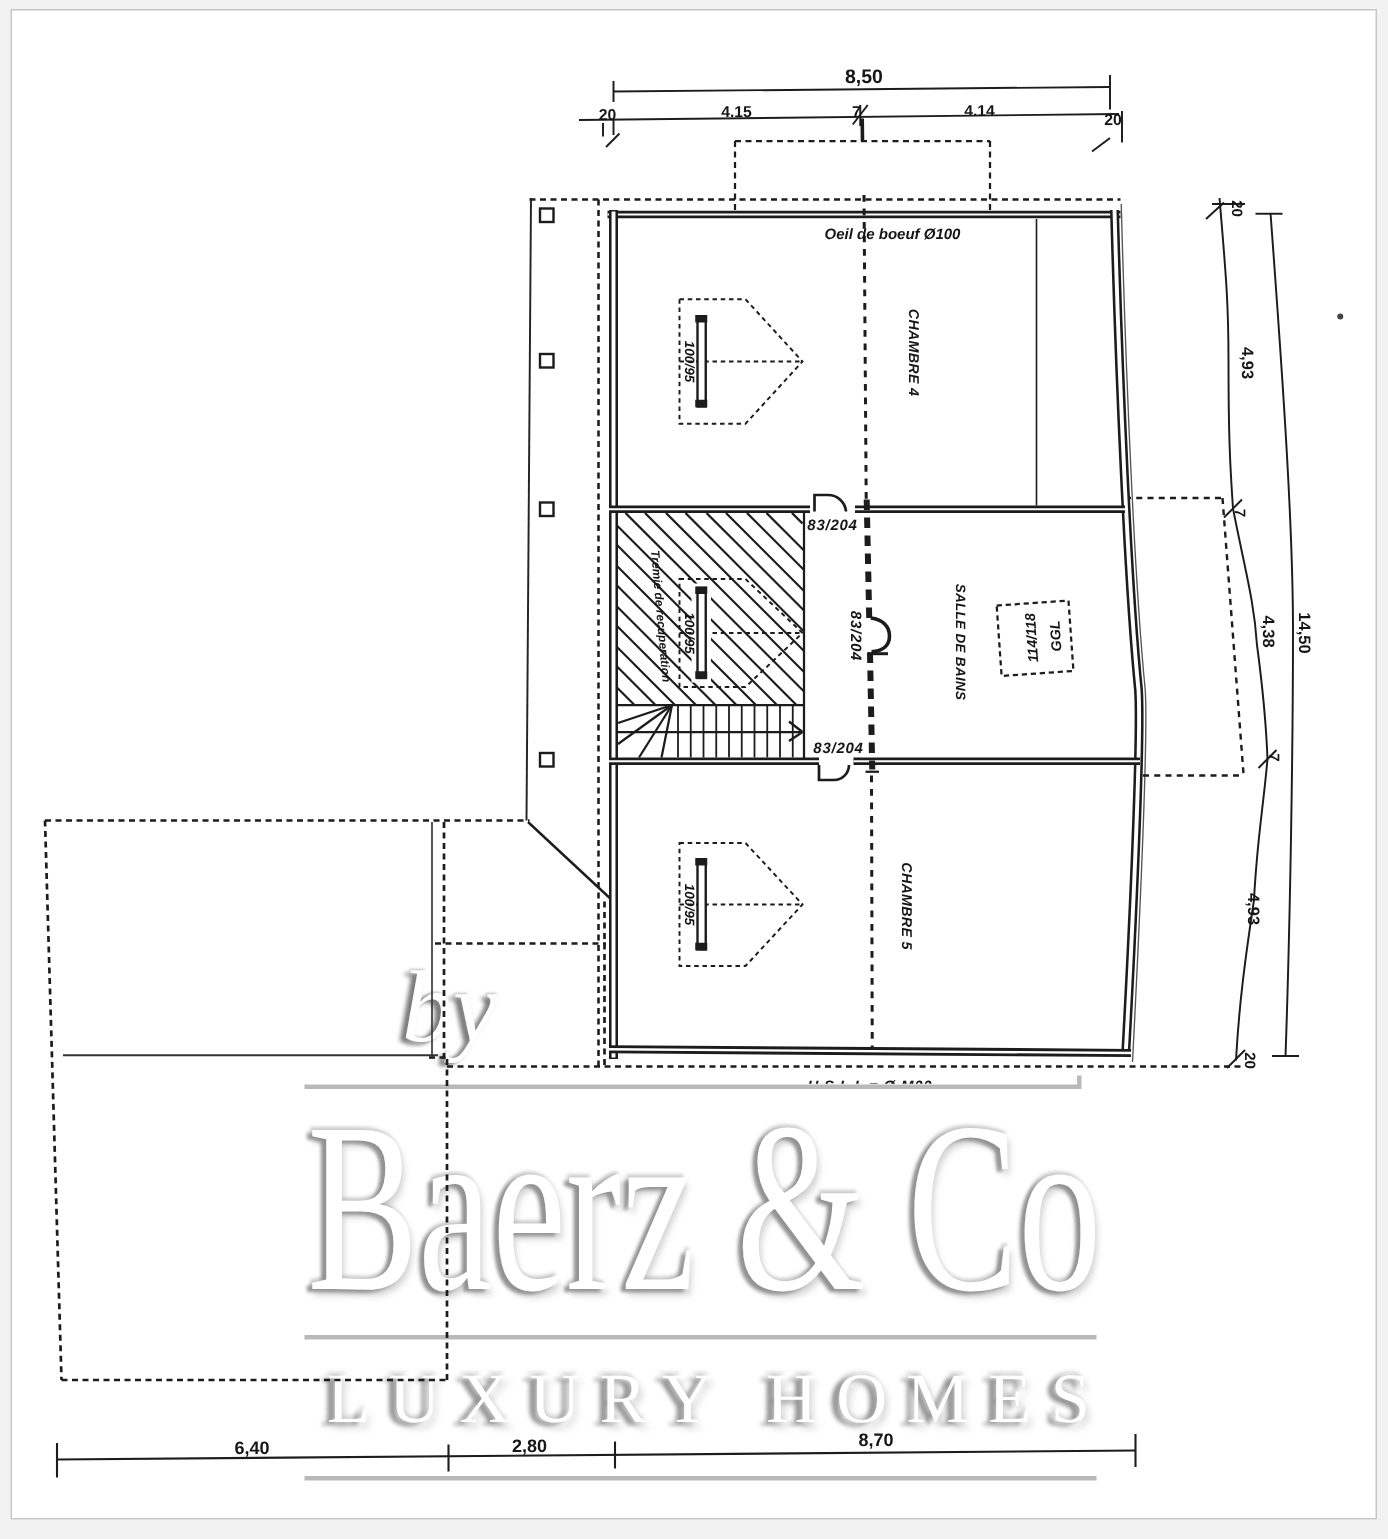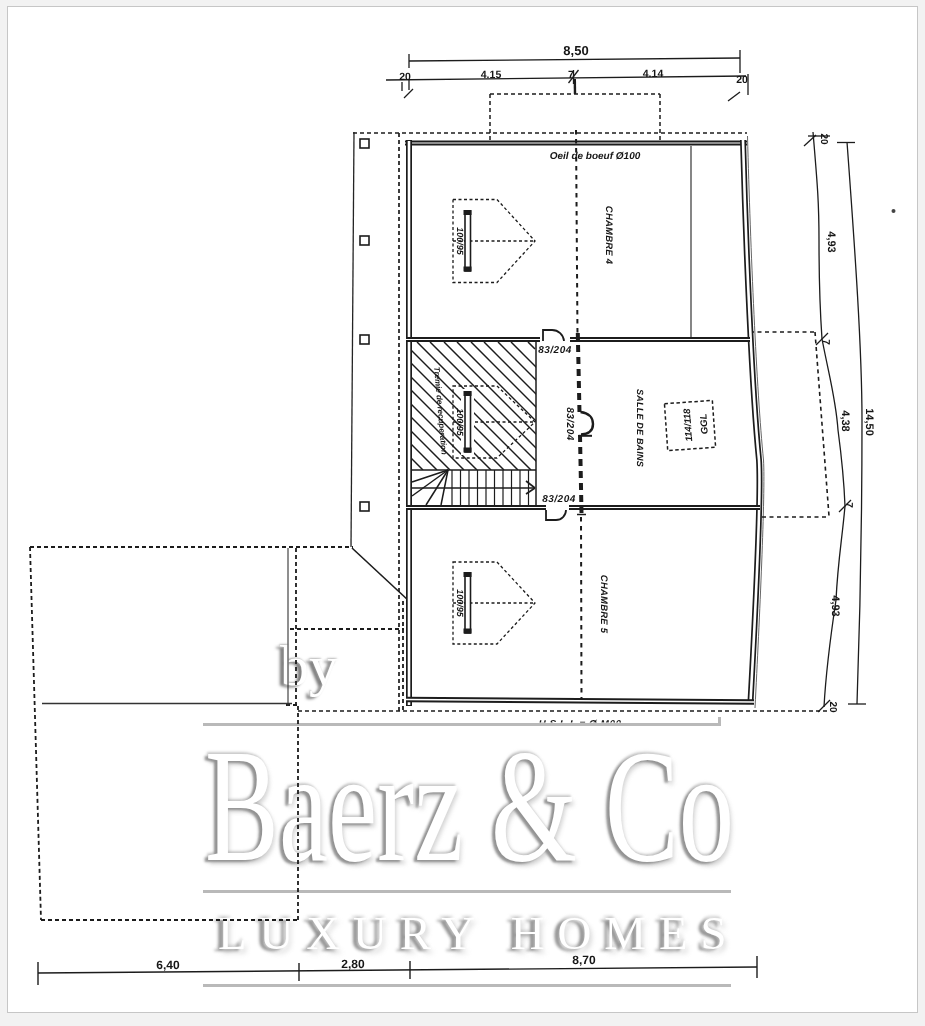--- a/index.html
+++ b/index.html
@@ -21,21 +21,21 @@
 </style>
 </head>
 <body>
 <div id="page">
   <div id="paper"></div>
 
   <div class="wmline" style="top:723px;width:516px;"></div>
   <div style="position:absolute;left:718px;top:717px;width:3px;height:9px;background:#b9b9b9;"></div>
   <div class="wmline" style="top:890px;"></div>
   <div class="wmline" style="top:984px;"></div>
-  <div class="wm" id="wm-by" style="left:280px;top:632px;font-size:58px;text-shadow:-4px 2px 3px rgba(116,116,116,0.95), -1px -1px 2px rgba(140,140,140,0.6);">by</div>
+  <div class="wm" id="wm-by" style="left:268px;top:632px;font-size:68px;font-style:italic;text-shadow:-4px 2px 3px rgba(116,116,116,0.95), -1px -1px 2px rgba(140,140,140,0.6);">by</div>
   <div class="wm" id="wm-main" style="left:205px;top:713px;font-size:162px;transform-origin:0 0;transform:scaleX(0.684);">Baerz &amp; Co</div>
   <div class="wm" id="wm-sub" style="left:218px;top:906px;font-size:47px;letter-spacing:12.8px;">LUXURY HOMES</div>
   <svg id="svgtop" width="925" height="1026" viewBox="0 0 925 1026">
   <defs>
     <clipPath id="hatchclip">
           <rect x="410" y="342" width="126" height="128"></rect>
         </clipPath>
     <clipPath id="cuttxt">
           <rect x="510" y="705" width="150" height="17.5"></rect>
         </clipPath>

